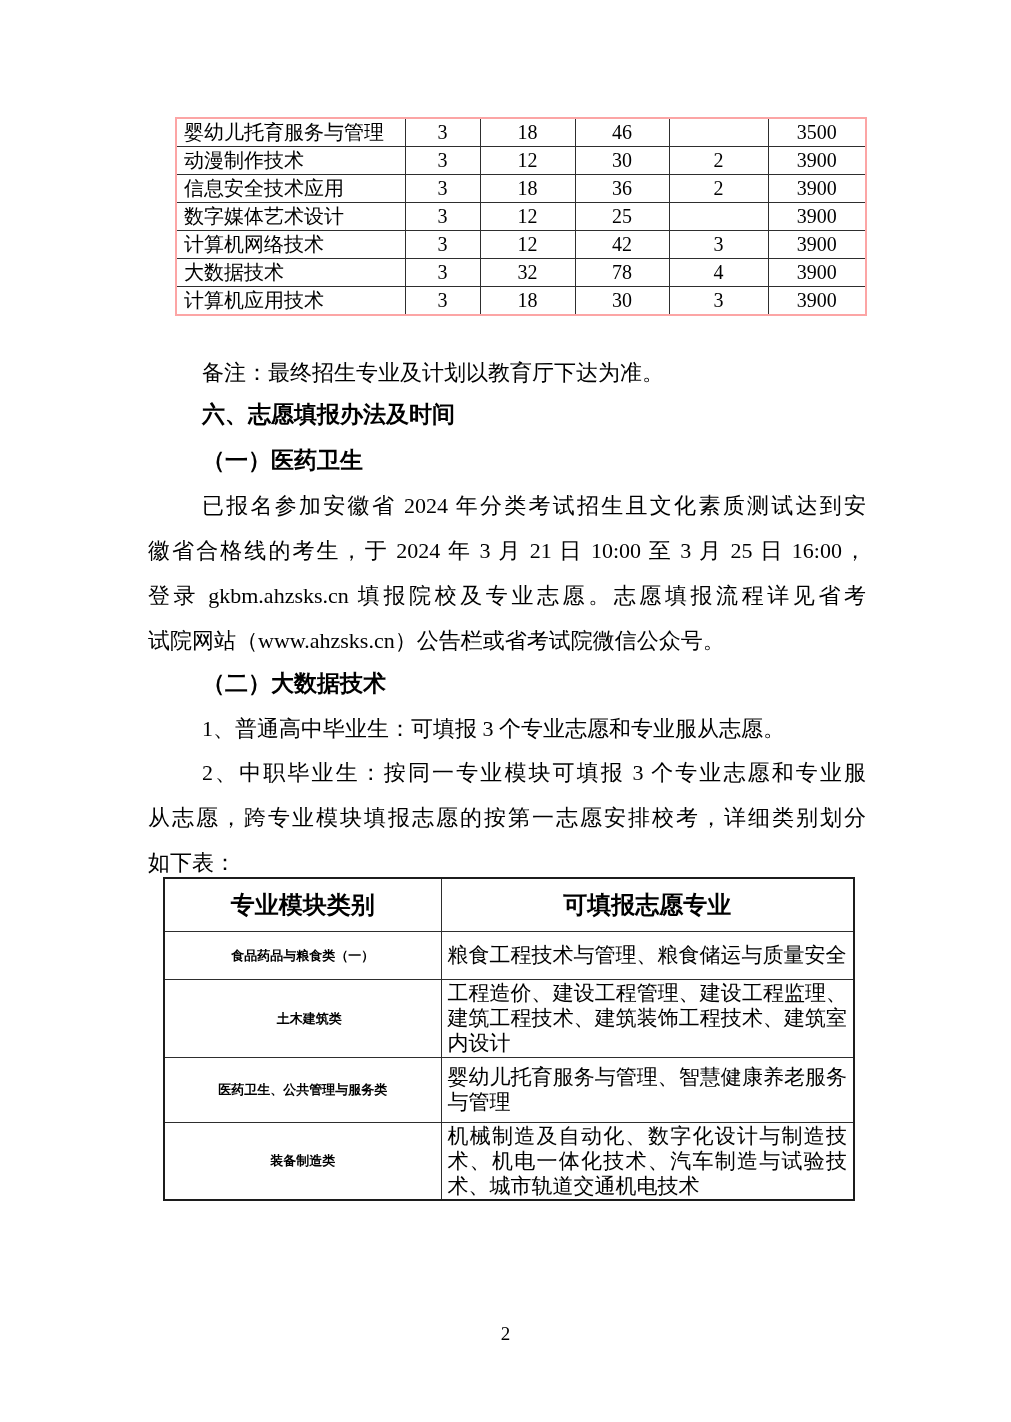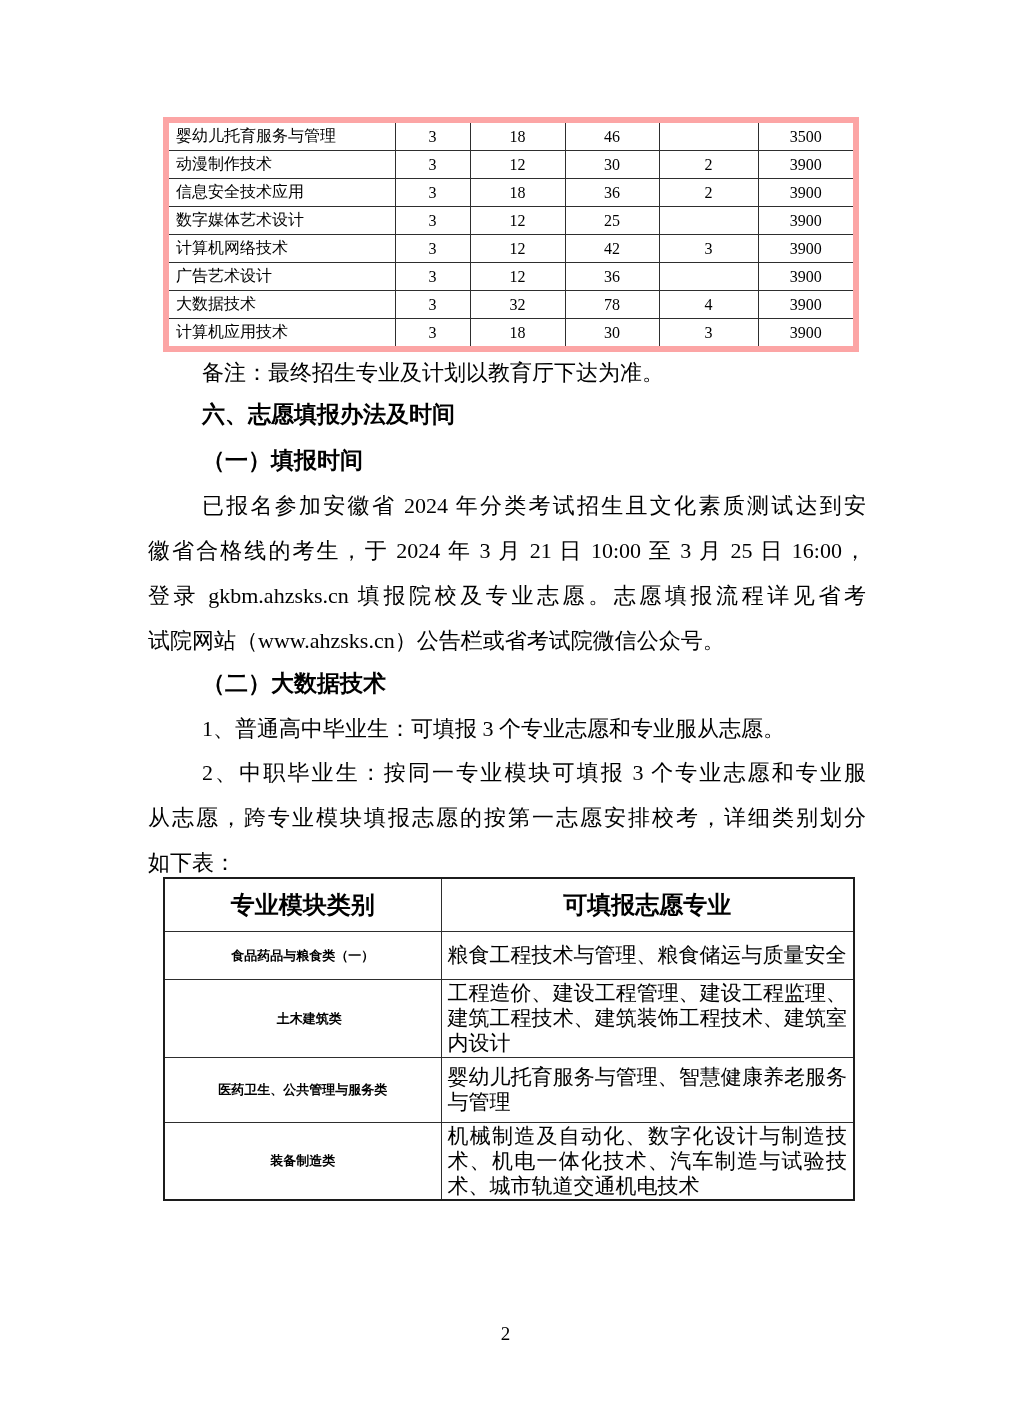--- a/index.html
+++ b/index.html
@@ -7,25 +7,25 @@
     position:relative;
     width:1011px; height:1422px;
     background:#ffffff;
     color:#000000;
     font-family:"Liberation Serif", serif;
     overflow:hidden;
   }
 
   
   table.plan {
-    position:absolute; top:117px; left:163px;
+    position:absolute; top:117px; left:175px;
     width:690px;
     border-collapse:collapse; table-layout:fixed;
-    font-size:16px;
-    border:6px solid #fca5a5;
+    font-size:20px;
+    border:2px solid #fca5a5;
   }
   table.plan td {
     border:1px solid #2e2e2e;
     height:27px;
     text-align:center; vertical-align:middle;
     padding:0; overflow:hidden; white-space:nowrap;
   }
   table.plan td.major { text-align:left; padding-left:7px; }
 
   
@@ -141,28 +141,20 @@
       </tr>
       <tr>
         <td class="major">计算机网络技术</td>
         <td>3</td>
         <td>12</td>
         <td>42</td>
         <td>3</td>
         <td>3900</td>
       </tr>
       <tr>
-        <td class="major">广告艺术设计</td>
-        <td>3</td>
-        <td>12</td>
-        <td>36</td>
-        <td></td>
-        <td>3900</td>
-      </tr>
-      <tr>
         <td class="major">大数据技术</td>
         <td>3</td>
         <td>32</td>
         <td>78</td>
         <td>4</td>
         <td>3900</td>
       </tr>
       <tr>
         <td class="major">计算机应用技术</td>
         <td>3</td>
@@ -171,21 +163,21 @@
         <td>3</td>
         <td>3900</td>
       </tr>
     </tbody>
   </table>
 
   <div class="tline remark indent">备注：最终招生专业及计划以教育厅下达为准。</div>
 
   <div class="tline h-main heading indent">六、志愿填报办法及时间</div>
 
-  <div class="tline h-sub1 heading indent">（一）填报时间</div>
+  <div class="tline h-sub1 heading indent">（一）医药卫生</div>
   <div class="tline p1-l1 jl indent">已报名参加安徽省 2024 年分类考试招生且文化素质测试达到安</div>
   <div class="tline p1-l2 jl">徽省合格线的考生，于 2024 年 3 月 21 日 10:00 至 3 月 25 日 16:00，</div>
   <div class="tline p1-l3 jl">登录 gkbm.ahzsks.cn 填报院校及专业志愿。志愿填报流程详见省考</div>
   <div class="tline p1-l4">试院网站（www.ahzsks.cn）公告栏或省考试院微信公众号。</div>
 
   <div class="tline h-sub2 heading indent">（二）大数据技术</div>
   <div class="tline item1 indent">1、普通高中毕业生：可填报 3 个专业志愿和专业服从志愿。</div>
   <div class="tline p2-l1 jl indent">2、中职毕业生：按同一专业模块可填报 3 个专业志愿和专业服</div>
   <div class="tline p2-l2 jl">从志愿，跨专业模块填报志愿的按第一志愿安排校考，详细类别划分</div>
   <div class="tline p2-l3">如下表：</div>

